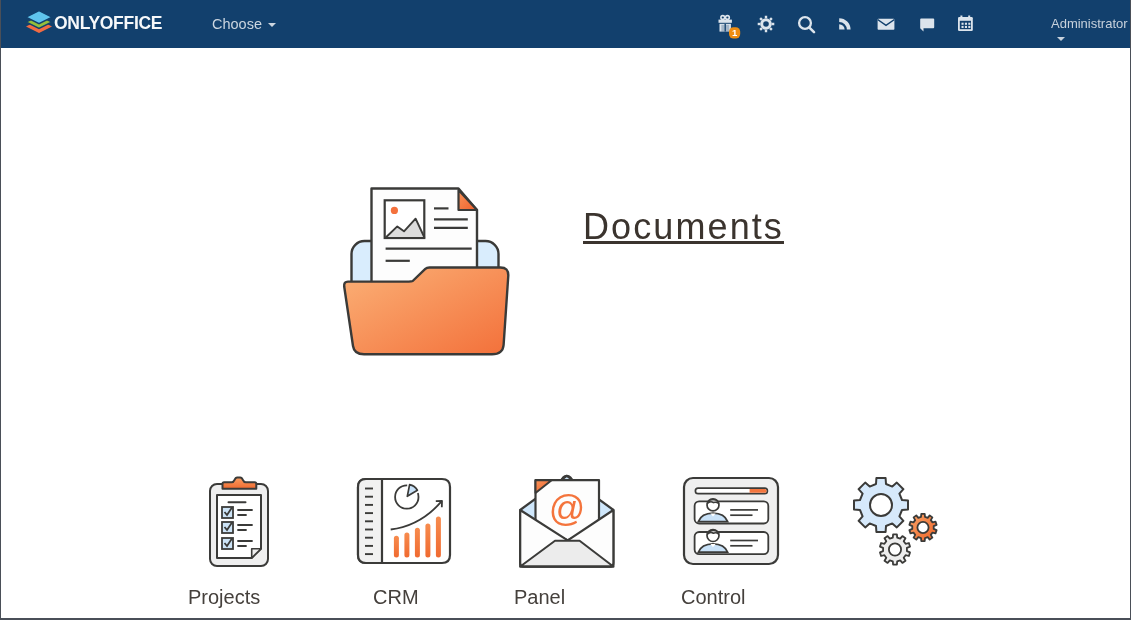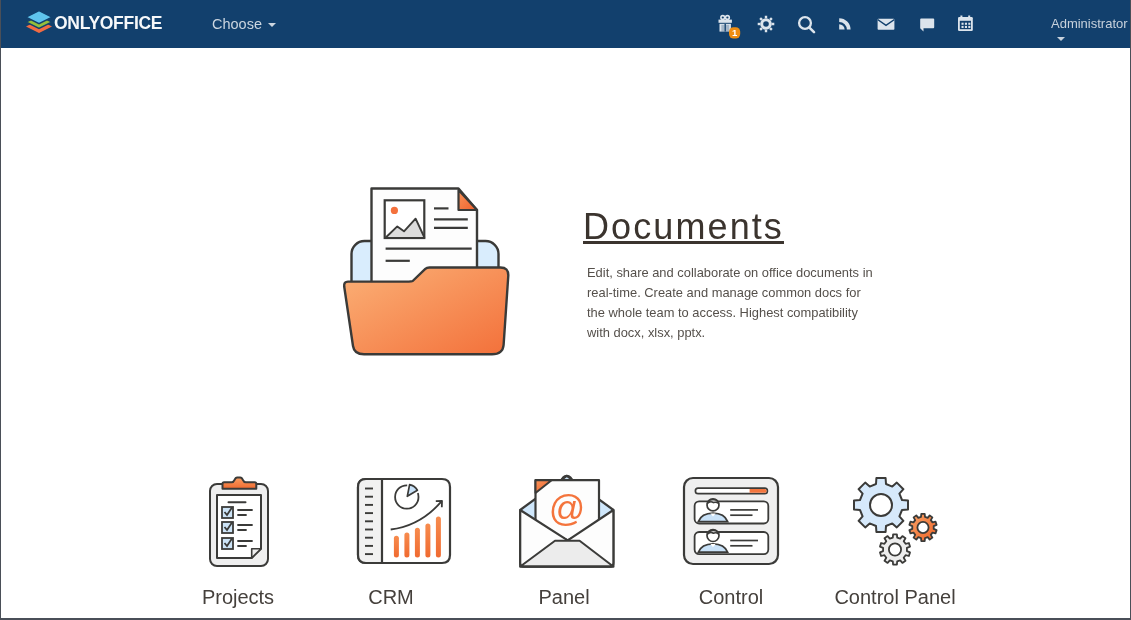--- a/index.html
+++ b/index.html
@@ -16,21 +16,21 @@
   border-top:4.7px solid #ccd6e0; }
 #admin { position:absolute; left:1015px; top:16px; color:#c7d1dc; font-size:13px;margin-left:35px; }
 #admin .caret { display:inline-block; margin-left:6px; vertical-align:2px;
   width:0; height:0; border-left:4.5px solid transparent; border-right:4.5px solid transparent;
   border-top:4.5px solid #c7d1dc; }
 .hicon { position:absolute; top:0; }
 #title { position:absolute; left:582px; top:206px; font-size:36px; color:#3b342e;
   font-weight:400; letter-spacing:2.1px;text-decoration:underline; }
 #desc { position:absolute; left:586px; top:263px; font-size:12.9px; line-height:20px;
   color:#55504b; }
-.label { position:absolute; top:586px; font-size:20px; color:#45403c; text-align:center; }
+.label { position:absolute; top:586px; font-size:20px; color:#45403c; text-align:left; }
 </style>
 </head>
 <body>
 <div id="frame">
   <div id="topbar">
     <svg id="logo" style="position:absolute;left:24px;top:10px" width="28" height="26" viewBox="0 0 28 26">
       <path d="M14 10 L27 16.5 L14 23 L1 16.5 Z" fill="#f26b43"></path>
       <path d="M14 5.5 L27 12 L14 18.5 L1 12 Z" fill="#95bf3b" stroke="#12406d" stroke-width="1.4"></path>
       <path d="M14 0.7 L27 7.2 L14 13.7 L1 7.2 Z" fill="#5fc4ed" stroke="#12406d" stroke-width="1.4"></path>
     </svg>
@@ -134,24 +134,20 @@
       <line x1="92" y1="37.4" x2="125.8" y2="37.4"></line>
       <line x1="92" y1="45.9" x2="125.8" y2="45.9"></line>
       <line x1="43.6" y1="66.6" x2="129.7" y2="66.6"></line>
       <line x1="43.6" y1="78.8" x2="67.8" y2="78.8"></line>
     </g>
 
     <path d="M6 99.6 Q1.7 99.6 2.2 104.5 L11 164 Q12.2 172.3 22 172.3 L150 172.3 Q160.8 172.3 161.6 163 L166.3 93.5 Q166.6 85.5 158.5 85.5 L87.5 85.5 Q84.8 85.5 83.3 86.9 L70.7 99 Q69.5 99.6 66.8 99.6 Z" fill="url(#gfold)" stroke="#3a3a38" stroke-width="2.4" stroke-linejoin="round"></path>
   </svg>
 
   <div id="title">Documents</div>
-  <div id="desc">Edit, share and collaborate on office documents in<br>
-real-time. Create and manage common docs for<br>
-the whole team to access. Highest compatibility<br>
-with docx, xlsx, pptx.</div>
 
   <svg style="position:absolute;left:207px;top:474px" width="62" height="94" viewBox="0 0 62 94">
     <defs>
       <linearGradient id="gclip" x1="0" y1="0" x2="0" y2="1">
         <stop offset="0" stop-color="#f99e61"></stop>
           <stop offset="1" stop-color="#f06a30"></stop>
       </linearGradient>
     </defs>
     <rect x="2" y="10" width="58" height="82" rx="7" fill="#efefef" stroke="#3b3b39" stroke-width="2"></rect>
     <path d="M14.5 14.8 L14.5 9.9 Q14.5 8.3 16.1 8.3 L23.7 8.3 Q25.6 8.3 26.4 6.2 Q27.5 3.4 29.2 3.4 L32.2 3.4 Q33.9 3.4 35 6.2 Q35.8 8.3 37.7 8.3 L46.7 8.3 Q48.3 8.3 48.3 9.9 L48.3 14.8 Z" fill="url(#gclip)" stroke="#3b3b39" stroke-width="2" stroke-linejoin="round"></path>
@@ -207,21 +203,21 @@
     <path d="M34.7 52.5 Q64 49 85.3 24.7" fill="none" stroke="#3b3b39" stroke-width="1.8"></path>
     <path d="M79.8 24.2 L86 24 L85.8 30.2" fill="none" stroke="#3b3b39" stroke-width="1.8" stroke-linejoin="round"></path>
     <g fill="url(#gbar)">
       <rect x="37.9" y="58.7" width="5" height="21.8" rx="2.5"></rect>
       <rect x="48.4" y="55.5" width="5" height="25" rx="2.5"></rect>
       <rect x="58.9" y="50.7" width="5" height="29.8" rx="2.5"></rect>
       <rect x="69.4" y="46.6" width="5" height="33.9" rx="2.5"></rect>
       <rect x="79.9" y="39.4" width="5" height="41.1" rx="2.5"></rect>
     </g>
   </svg>
-  <div class="label" style="left:340px;width:100px">CRM</div>
+  <div class="label" style="left:372px;width:100px">CRM</div>
 
   <svg style="position:absolute;left:517px;top:472px" width="98" height="98" viewBox="0 0 98 98">
     <circle cx="48.8" cy="9.2" r="5.4" fill="#d4e9fb" stroke="#3b3b39" stroke-width="1.9"></circle>
     <path d="M2.2 38 L48.8 3.8 L95.4 38 L95.4 94.7 L2.2 94.7 Z" fill="#cfe7fb" stroke="#3b3b39" stroke-width="2.2" stroke-linejoin="round"></path>
     <path d="M17.5 8.2 L81 8.2 L81 52 L49.7 68.4 L17.5 52 Z" fill="#fdfdfd" stroke="#3b3b39" stroke-width="2.2" stroke-linejoin="round"></path>
     <path d="M17.5 8.2 L33.6 8.2 L17.5 21 Z" fill="url(#gcorner)" stroke="#3b3b39" stroke-width="2" stroke-linejoin="round"></path>
     <text x="49" y="48.5" font-size="36" fill="#f4743c" text-anchor="middle" font-family="Liberation Sans">@</text>
     <path d="M2.2 38 L49.7 68.4 L95.4 38 L95.4 90.7 Q95.4 94.7 91.4 94.7 L6.2 94.7 Q2.2 94.7 2.2 90.7 Z" fill="#fdfdfd" stroke="#3b3b39" stroke-width="2.2" stroke-linejoin="round"></path>
     <path d="M2.6 94.2 L37 68.8 L61.6 68.8 L95 94.2 Z" fill="#ececec" stroke="#3b3b39" stroke-width="2" stroke-linejoin="round"></path>
   </svg>
@@ -251,14 +247,13 @@
           <stop offset="1" stop-color="#ef6426"></stop>
       </linearGradient>
     </defs>
     <path d="M30.0,14.0 30.4,8.0 39.6,8.0 40.0,14.0 46.3,16.6 50.8,12.6 57.4,19.2 53.4,23.7 56.0,30.0 62.0,30.4 62.0,39.6 56.0,40.0 53.4,46.3 57.4,50.8 50.8,57.4 46.3,53.4 40.0,56.0 39.6,62.0 30.4,62.0 30.0,56.0 23.7,53.4 19.2,57.4 12.6,50.8 16.6,46.3 14.0,40.0 8.0,39.6 8.0,30.4 14.0,30.0 16.6,23.7 12.6,19.2 19.2,12.6 23.7,16.6 Z" fill="#d6e9fb" stroke="#3b3b39" stroke-width="2" stroke-linejoin="round"></path>
     <circle cx="35" cy="35" r="11" fill="#fff" stroke="#3b3b39" stroke-width="2"></circle>
     <path d="M75.0,46.9 75.3,43.8 78.7,43.8 79.0,46.9 81.7,47.8 83.7,45.4 86.4,47.4 84.8,50.1 86.5,52.4 89.5,51.6 90.6,54.9 87.7,56.1 87.7,58.9 90.6,60.1 89.5,63.4 86.5,62.6 84.8,64.9 86.4,67.6 83.7,69.6 81.7,67.2 79.0,68.1 78.7,71.2 75.3,71.2 75.0,68.1 72.3,67.2 70.3,69.6 67.6,67.6 69.2,64.9 67.5,62.6 64.5,63.4 63.4,60.1 66.3,58.9 66.3,56.1 63.4,54.9 64.5,51.6 67.5,52.4 69.2,50.1 67.6,47.4 70.3,45.4 72.3,47.8 Z" fill="url(#ggear)" stroke="#3b3b39" stroke-width="1.8" stroke-linejoin="round"></path>
     <circle cx="77" cy="57.5" r="5.6" fill="#fff" stroke="#3b3b39" stroke-width="1.8"></circle>
     <path d="M46.8,67.7 47.1,64.3 50.9,64.3 51.2,67.7 54.2,68.7 56.4,66.1 59.5,68.3 57.7,71.2 59.6,73.8 62.9,73.0 64.0,76.6 60.9,77.9 60.9,81.1 64.0,82.4 62.9,86.0 59.6,85.2 57.7,87.8 59.5,90.7 56.4,92.9 54.2,90.3 51.2,91.3 50.9,94.7 47.1,94.7 46.8,91.3 43.8,90.3 41.6,92.9 38.5,90.7 40.3,87.8 38.4,85.2 35.1,86.0 34.0,82.4 37.1,81.1 37.1,77.9 34.0,76.6 35.1,73.0 38.4,73.8 40.3,71.2 38.5,68.3 41.6,66.1 43.8,68.7 Z" fill="#ededed" stroke="#3b3b39" stroke-width="1.8" stroke-linejoin="round"></path>
     <circle cx="49" cy="79.5" r="6.1" fill="#fff" stroke="#3b3b39" stroke-width="1.8"></circle>
   </svg>
-  <div class="label" style="left:824px;width:140px">Control Panel</div>
 </div>
 
 </body></html>

